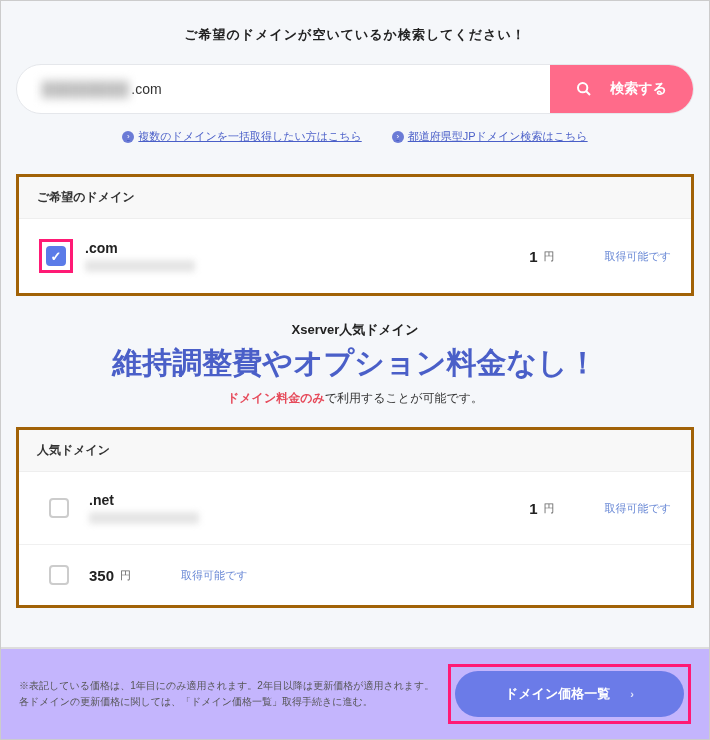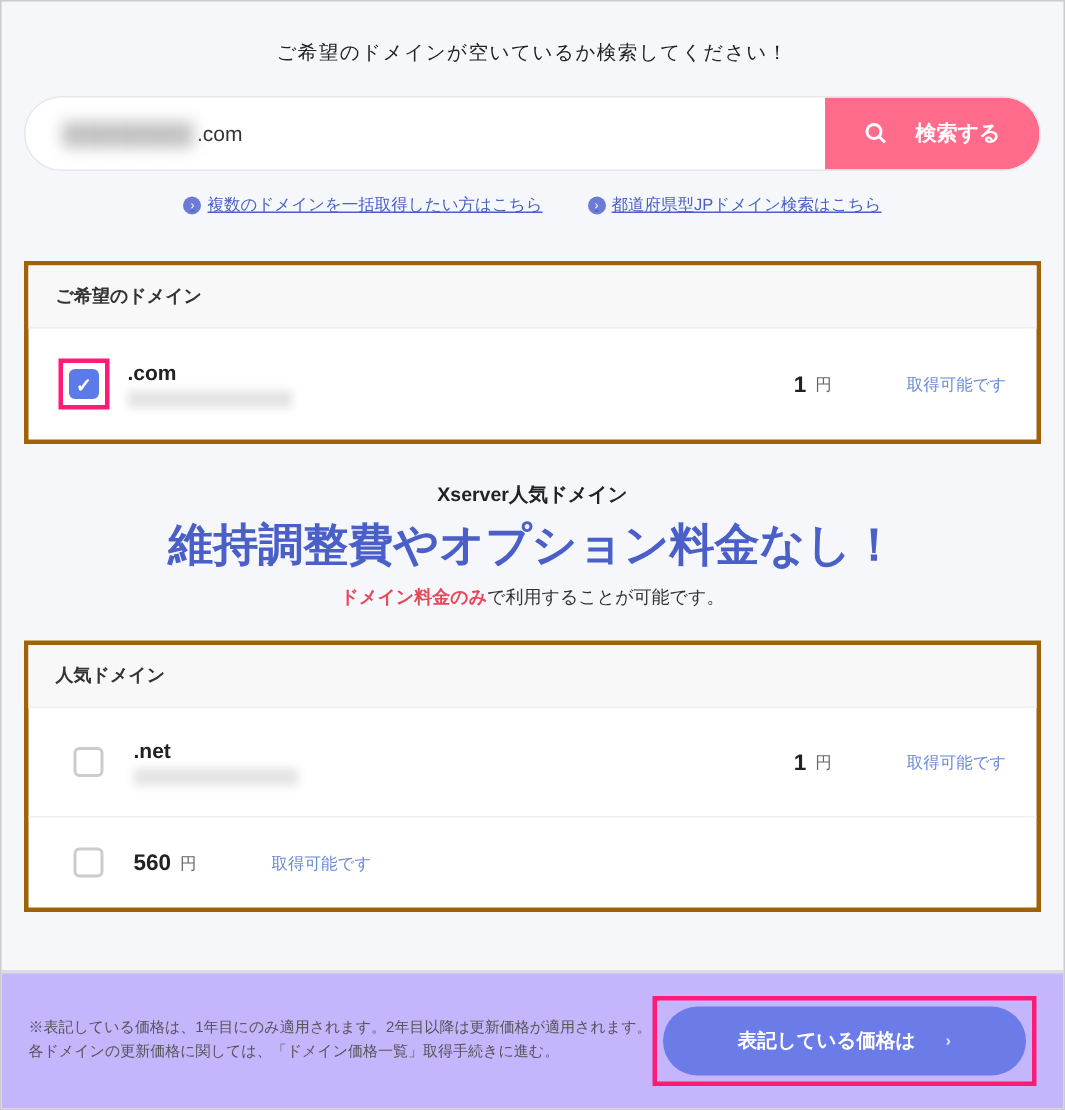--- a/index.html
+++ b/index.html
@@ -12,21 +12,21 @@
       border: 1px solid #ccc;
       position: relative;
     }
     .container { padding: 0 15px; }
     .top-section {
       text-align: center;
       padding-top: 25px;
     }
     .prompt-title {
       font-size: 13px;
-      font-weight: normal;
+      font-weight: bold;
       color: #222;
       letter-spacing: 1px;
       margin-bottom: 20px;
     }
     .search-row {
       display: flex;
       align-items: stretch;
       height: 50px;
       border-radius: 25px;
       overflow: hidden;
@@ -306,33 +306,33 @@
       <div class="domain-info">
         <div class="domain-ext">.net</div>
         <div class="domain-blur"></div>
       </div>
       <span class="price">1</span>
       <span class="yen">円</span>
       <span class="status">取得可能です</span>
     </div>
     <div class="domain-row indent">
       <div class="checkbox-plain"></div>
-      <span class="price">560</span>
+      <span class="price">350</span>
       <span class="yen">円</span>
       <span class="status">取得可能です</span>
     </div>
   </div>
 
   <div class="spacer-above-bottom"></div>
 </div>
 
 <div class="bottom-bar">
   <div class="disclaimer">
     <div>※表記している価格は、1年目にのみ適用されます。2年目以降は更新価格が適用されます。</div>
     <div>各ドメインの更新価格に関しては、「ドメイン価格一覧」取得手続きに進む。</div>
   </div>
   <div class="proceed-wrap">
     <button class="proceed-btn">
-      <span>表記している価格は</span>
+      <span>ドメイン価格一覧</span>
       <span class="arrow">›</span>
     </button>
   </div>
 </div>
 
 </body></html>

